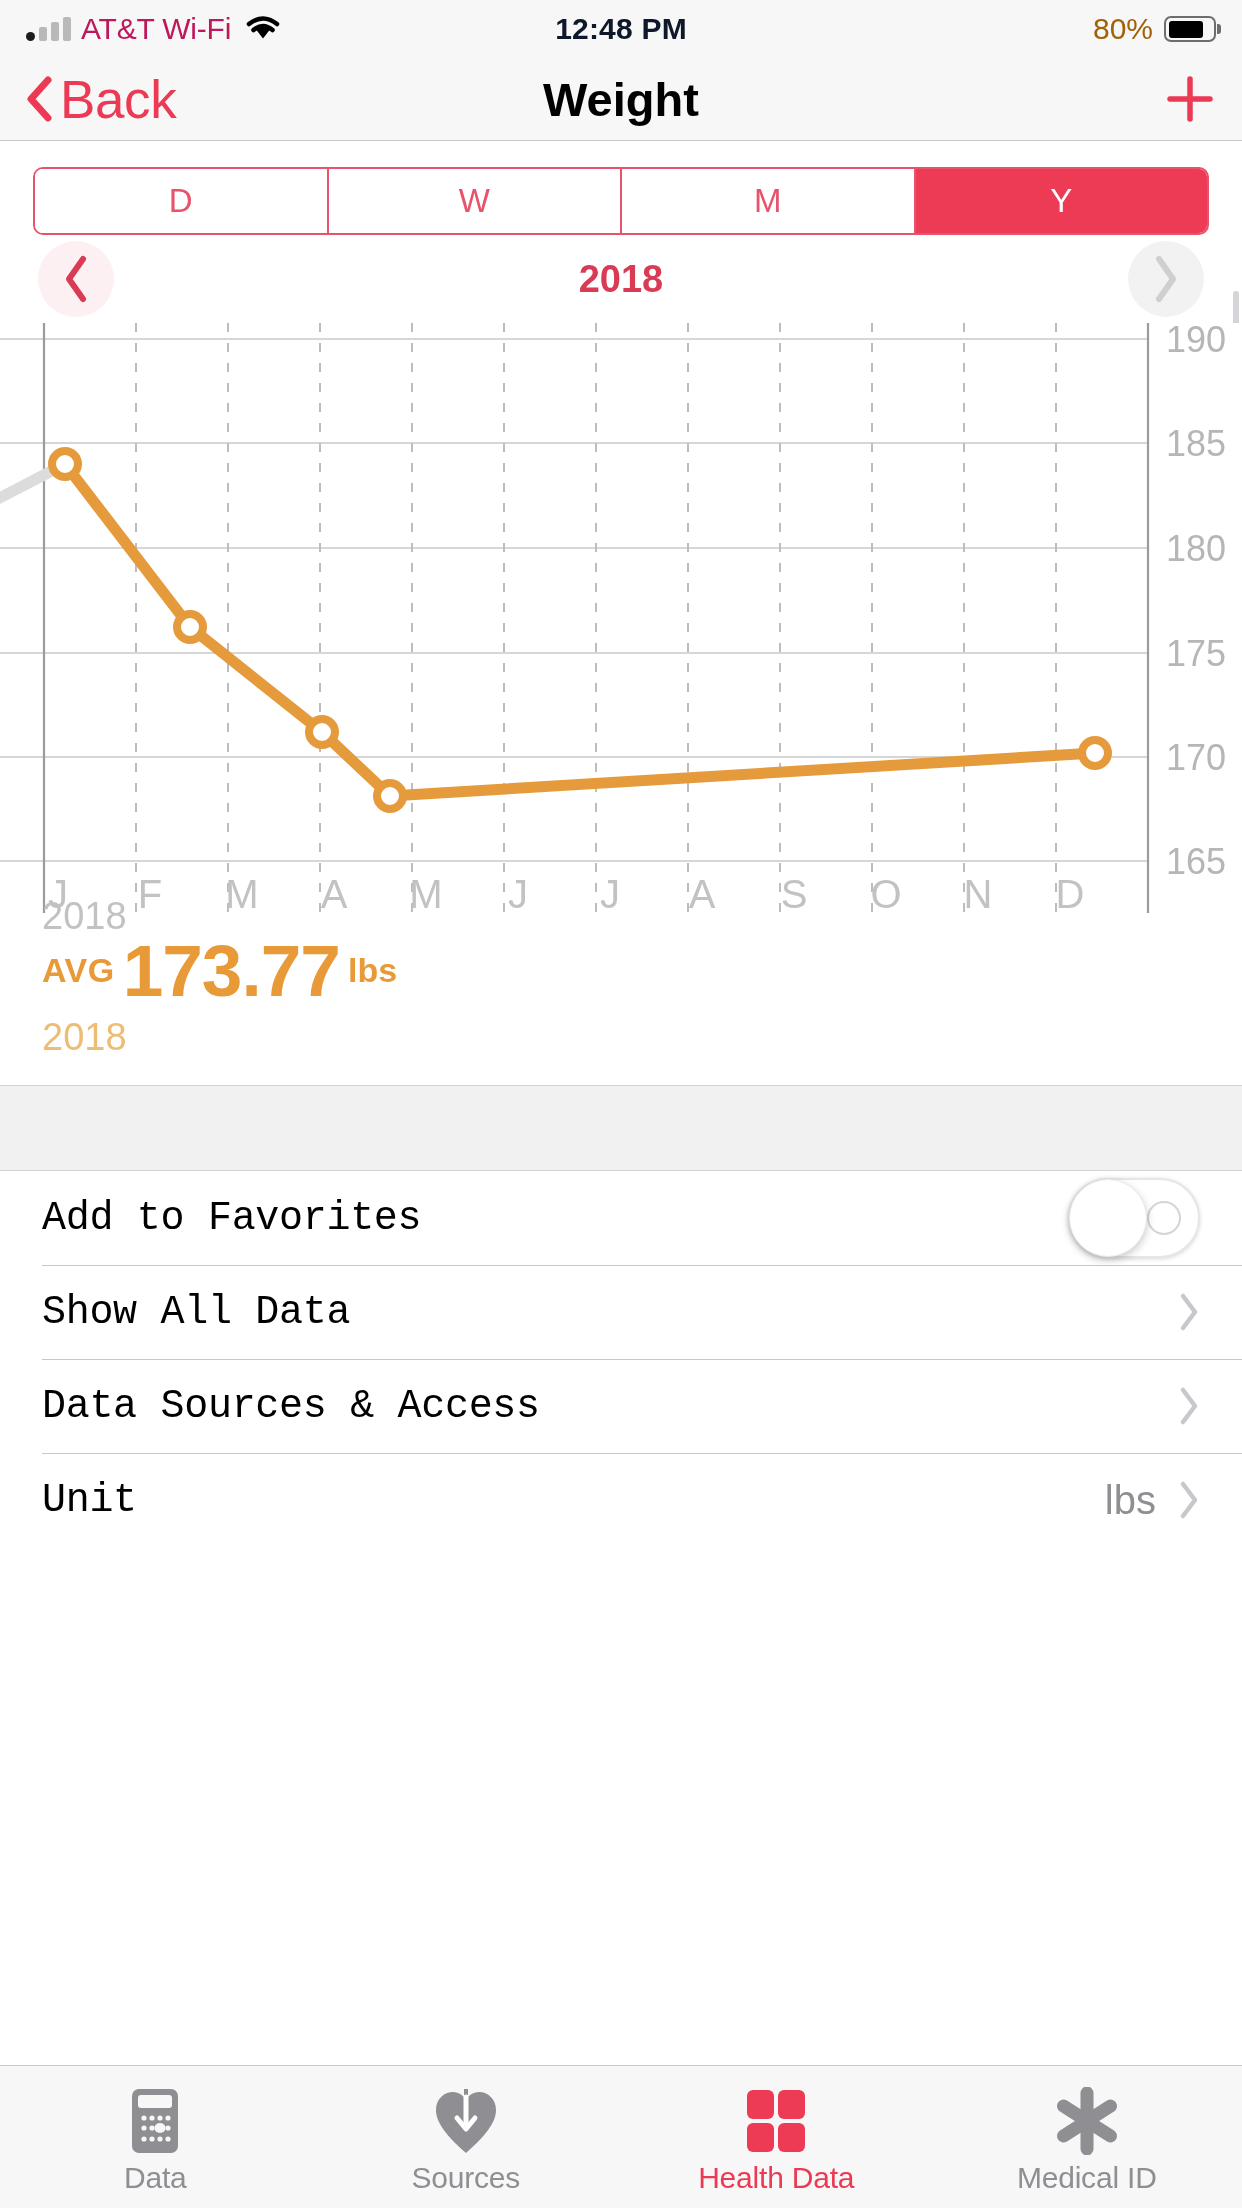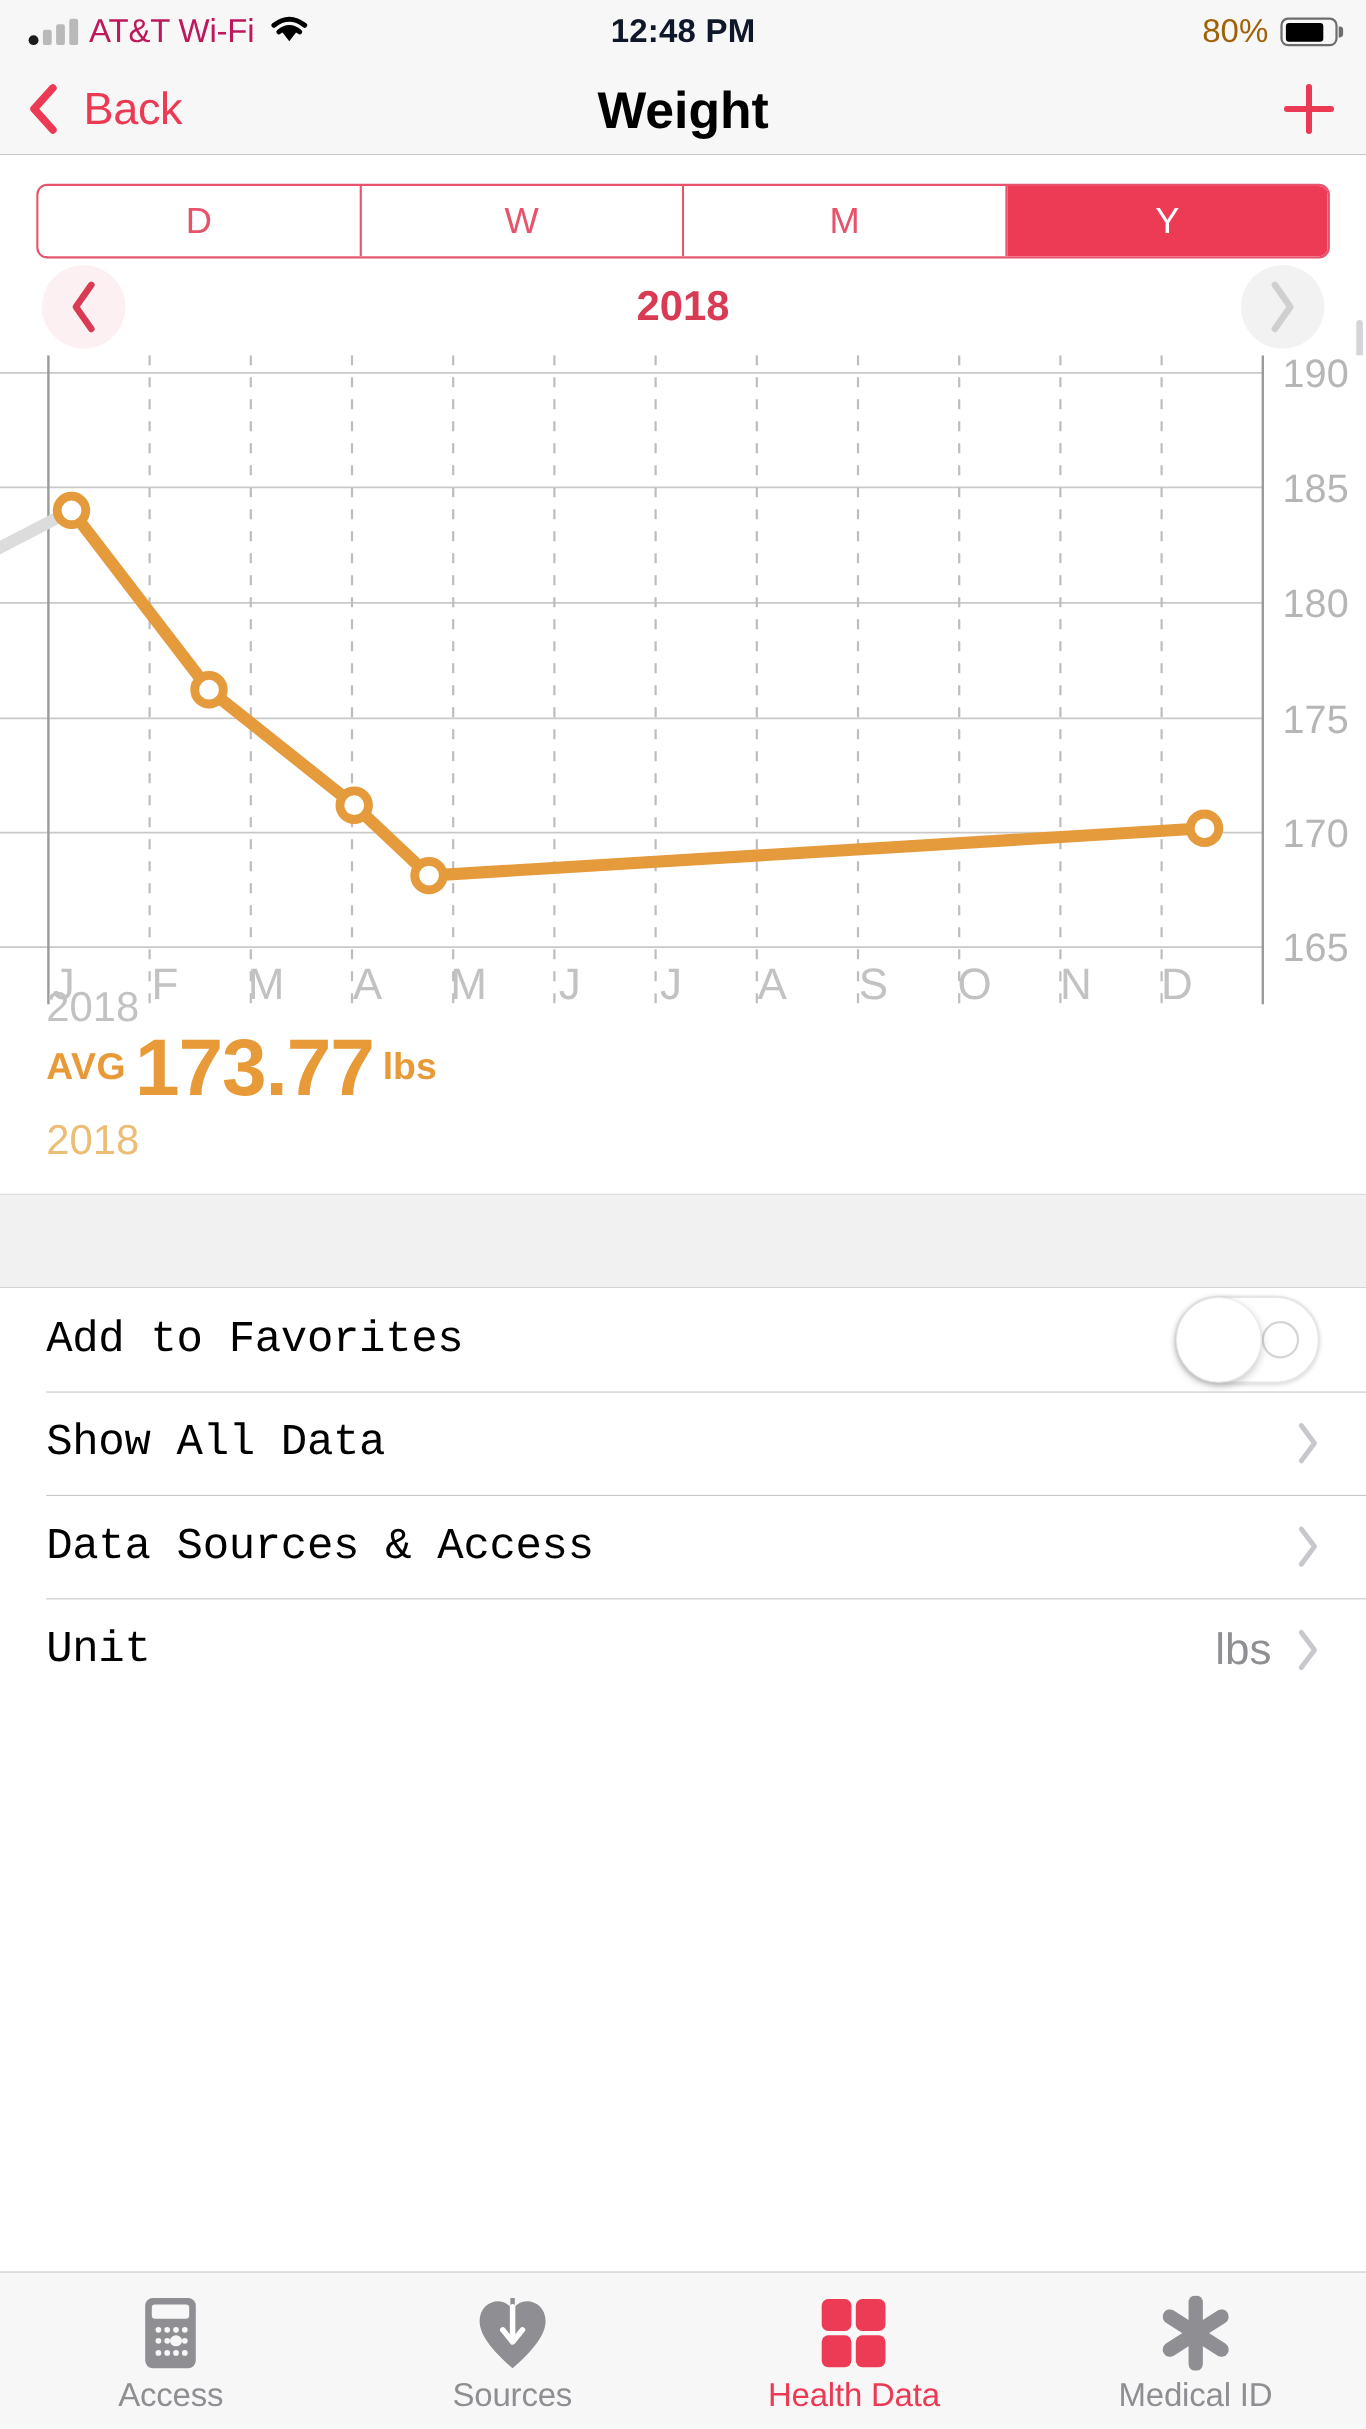--- a/index.html
+++ b/index.html
@@ -45,21 +45,21 @@
   .batt > span{ display:block; height:100%; width:80%; background:#000; border-radius:3px; }
 
   
   .navbar{
     height:83px; background:#f7f7f7;
     display:flex; align-items:center; padding:0 26px;
     position:relative; border-bottom:1px solid #c9c9cb;
   }
   .nav-back{ display:flex; align-items:center; gap:8px; color:#ec3a55; }
   .nav-back .chev{ font-size:0; }
-  .nav-back .lbl{ font-size:41px; letter-spacing:-0.4px;margin-left:16px; }
+  .nav-back .lbl{ font-size:53px; letter-spacing:-0.4px; }
   .nav-title{
     position:absolute; left:0; right:0; text-align:center;
     font-size:47px; font-weight:bold; color:#000; pointer-events:none;
   }
   .nav-plus{ margin-left:auto; color:#ec3a55; line-height:0; }
 
   
   .chart-card{ background:#fff; position:relative; }
   .segwrap{ padding:26px 33px 0 33px; }
   .segmented{
@@ -376,21 +376,21 @@
             <circle cx="26" cy="41" r="2.6"></circle>
           <ellipse cx="34" cy="41" rx="5.5" ry="5"></ellipse>
             <circle cx="42" cy="41" r="2.6"></circle>
           <circle cx="18" cy="52" r="2.6"></circle>
             <circle cx="26" cy="52" r="2.6"></circle>
           <circle cx="34" cy="52" r="2.6"></circle>
             <circle cx="42" cy="52" r="2.6"></circle>
         </g>
       </svg>
     </span>
-    <span class="tlabel">Access</span>
+    <span class="tlabel">Data</span>
   </div>
 
   <div class="tab">
     <span class="ticon">
       <svg width="66" height="68" viewBox="0 0 66 68">
         <path d="M33 66 C10 46 3 33 3 23 C3 12 11 5 20 5 C26 5 31 9 33 13 C35 9 40 5 46 5 C55 5 63 12 63 23 C63 33 56 46 33 66 Z" fill="#8e8e93"></path>
         <path d="M33 2 V40" stroke="#8e8e93" stroke-width="4" fill="none"></path>
         <path d="M24 31 L33 42 L42 31" stroke="#ffffff" stroke-width="5" fill="none" stroke-linecap="round" stroke-linejoin="round"></path>
         <path d="M33 10 V40" stroke="#ffffff" stroke-width="5" stroke-linecap="round"></path>
       </svg>

